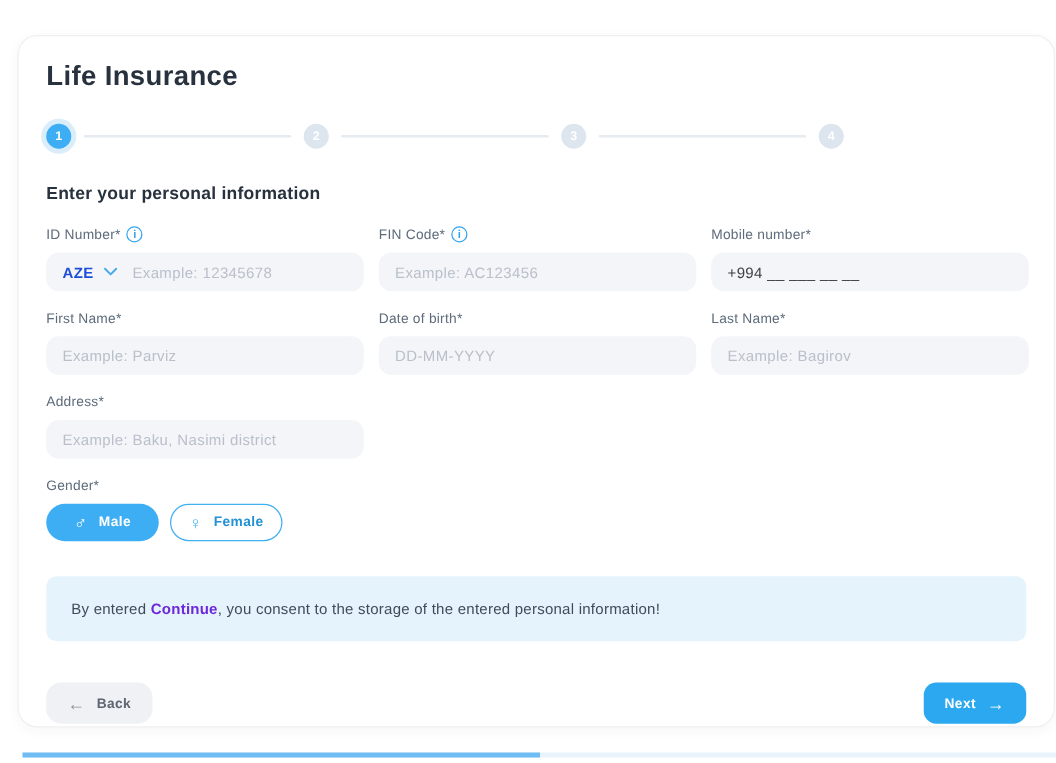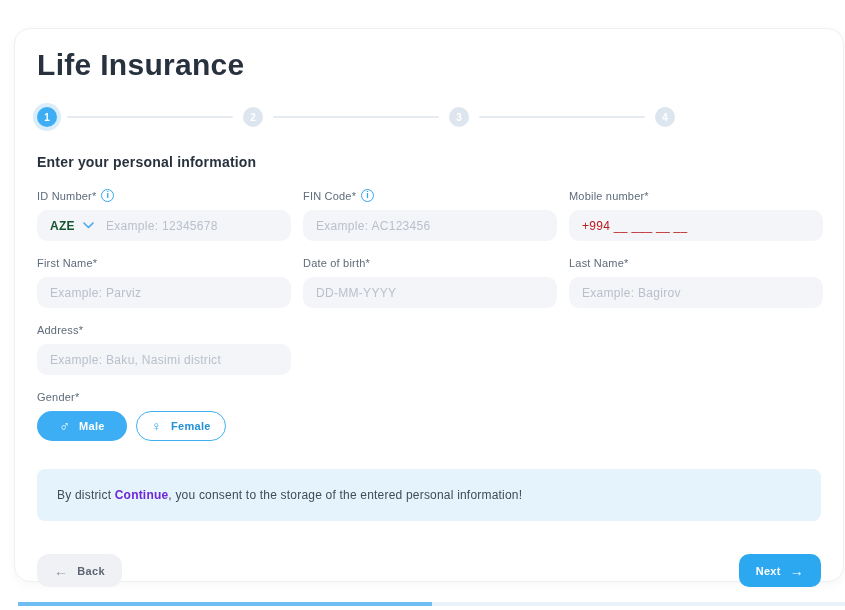--- a/index.html
+++ b/index.html
@@ -14,21 +14,21 @@
     position:relative;
     margin:28px 0 0 14px;
     width:830px; height:554px;
     background:#ffffff;
     border:1px solid #f0f0f0;
     border-radius:16px;
     box-shadow:0 3px 10px rgba(40,50,62,0.04);
     padding:17px 22px 0 22px;
   }
   .page-title {
-    font-size:30px; font-weight:700; color:#28323e;
+    font-size:22px; font-weight:700; color:#28323e;
     letter-spacing:0.3px; margin-top:2px;
   }
   
   .stepper {
     margin-top:25px;
     width:638px;
     display:flex; align-items:center;
   }
   .step-circle {
     flex:0 0 auto;
@@ -67,26 +67,26 @@
   }
   .input-box {
     height:31px; background:#f4f5f8; border-radius:10px;
     display:flex; align-items:center;
     padding:0 13px;
   }
   .input-box input {
     flex:1 1 auto; width:100%;
     background:transparent; border:none; outline:none;
     font-family:"Liberation Sans", sans-serif;
-    font-size:12px; color:#b91c1c; letter-spacing:0.3px;
+    font-size:12px; color:#404040; letter-spacing:0.3px;
     padding:0;
   }
   .input-box input::placeholder { color:#b9c0cb; opacity:1; }
   .prefix-label {
-    font-size:12px; font-weight:700; color:#14532d; letter-spacing:0.3px;
+    font-size:12px; font-weight:700; color:#1d4ed8; letter-spacing:0.3px;
     margin-right:8px;
   }
   .chevron { margin-right:12px; display:flex; align-items:center; }
   
   .gender-block { margin-top:15px; }
   .gender-buttons { display:flex; gap:9px; margin-top:8px; }
   .gender-btn {
     height:30px; min-width:90px; border-radius:16px;
     display:flex; align-items:center; justify-content:center; gap:9px;
     font-family:"Liberation Sans", sans-serif;
@@ -233,21 +233,21 @@
         <span>Male</span>
       </div>
       <div class="gender-btn unselected">
         <span class="g-icon">♀</span>
         <span>Female</span>
       </div>
     </div>
   </div>
 
   <div class="consent-box">
-    <span>By district </span><b>Continue</b><span>, you consent to the storage of the entered personal information!</span>
+    <span>By entered </span><b>Continue</b><span>, you consent to the storage of the entered personal information!</span>
   </div>
 
   <div class="actions">
     <button class="btn btn-back">
       <span class="arrow">←</span>
       <span>Back</span>
     </button>
     <button class="btn btn-next">
       <span>Next</span>
       <span class="arrow">→</span>

